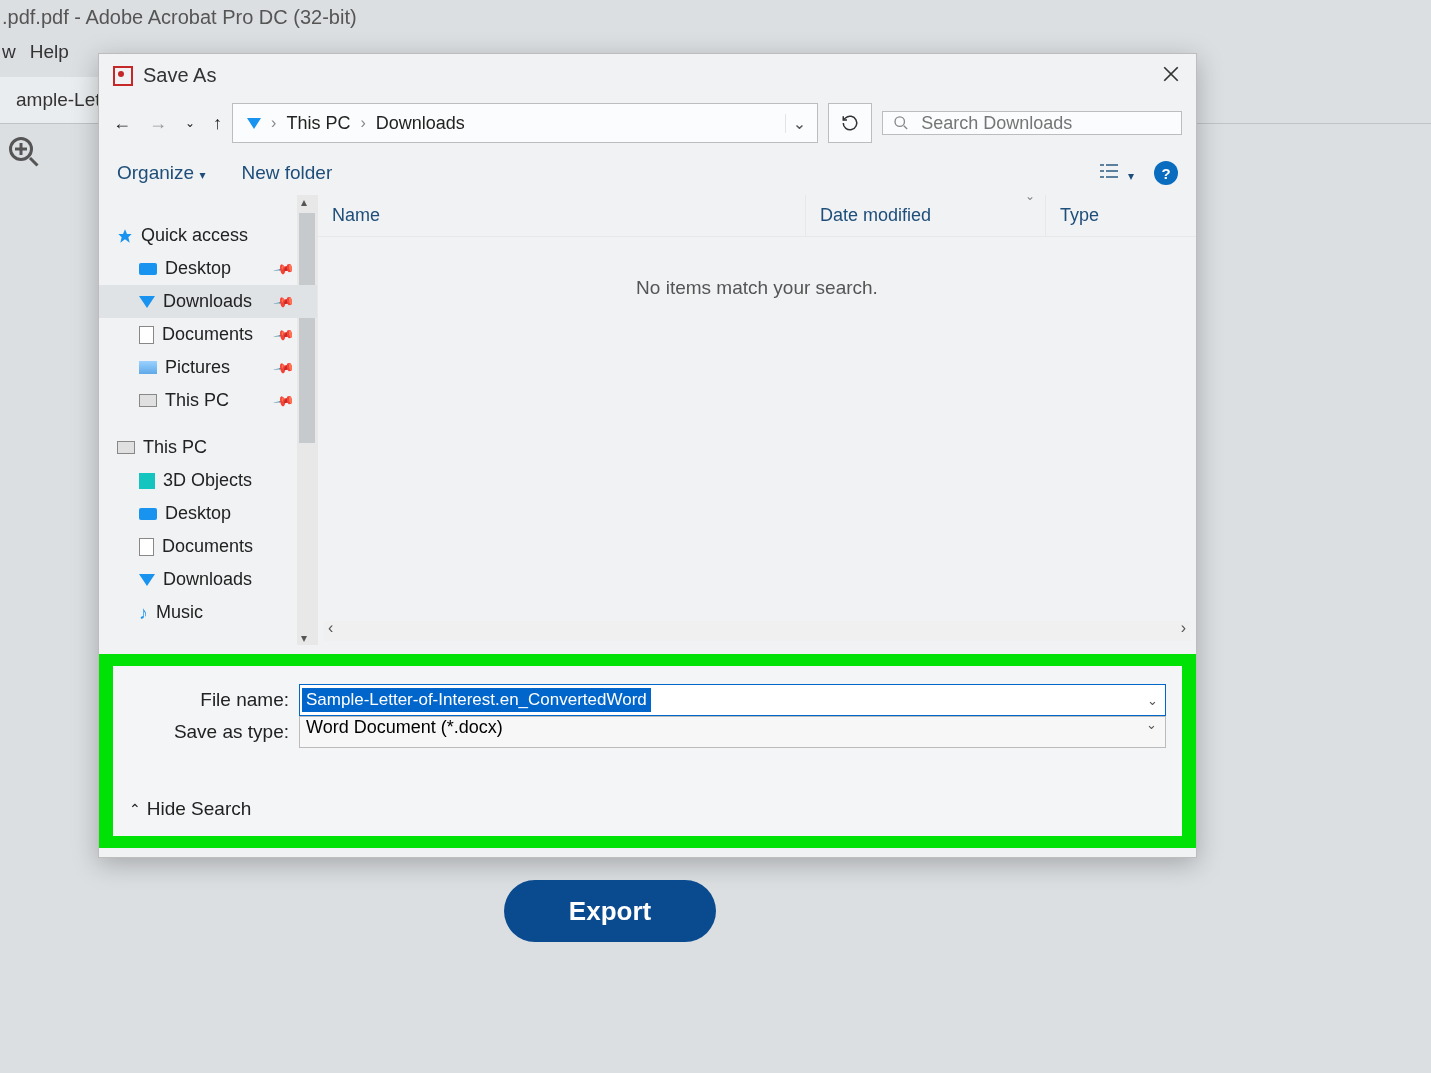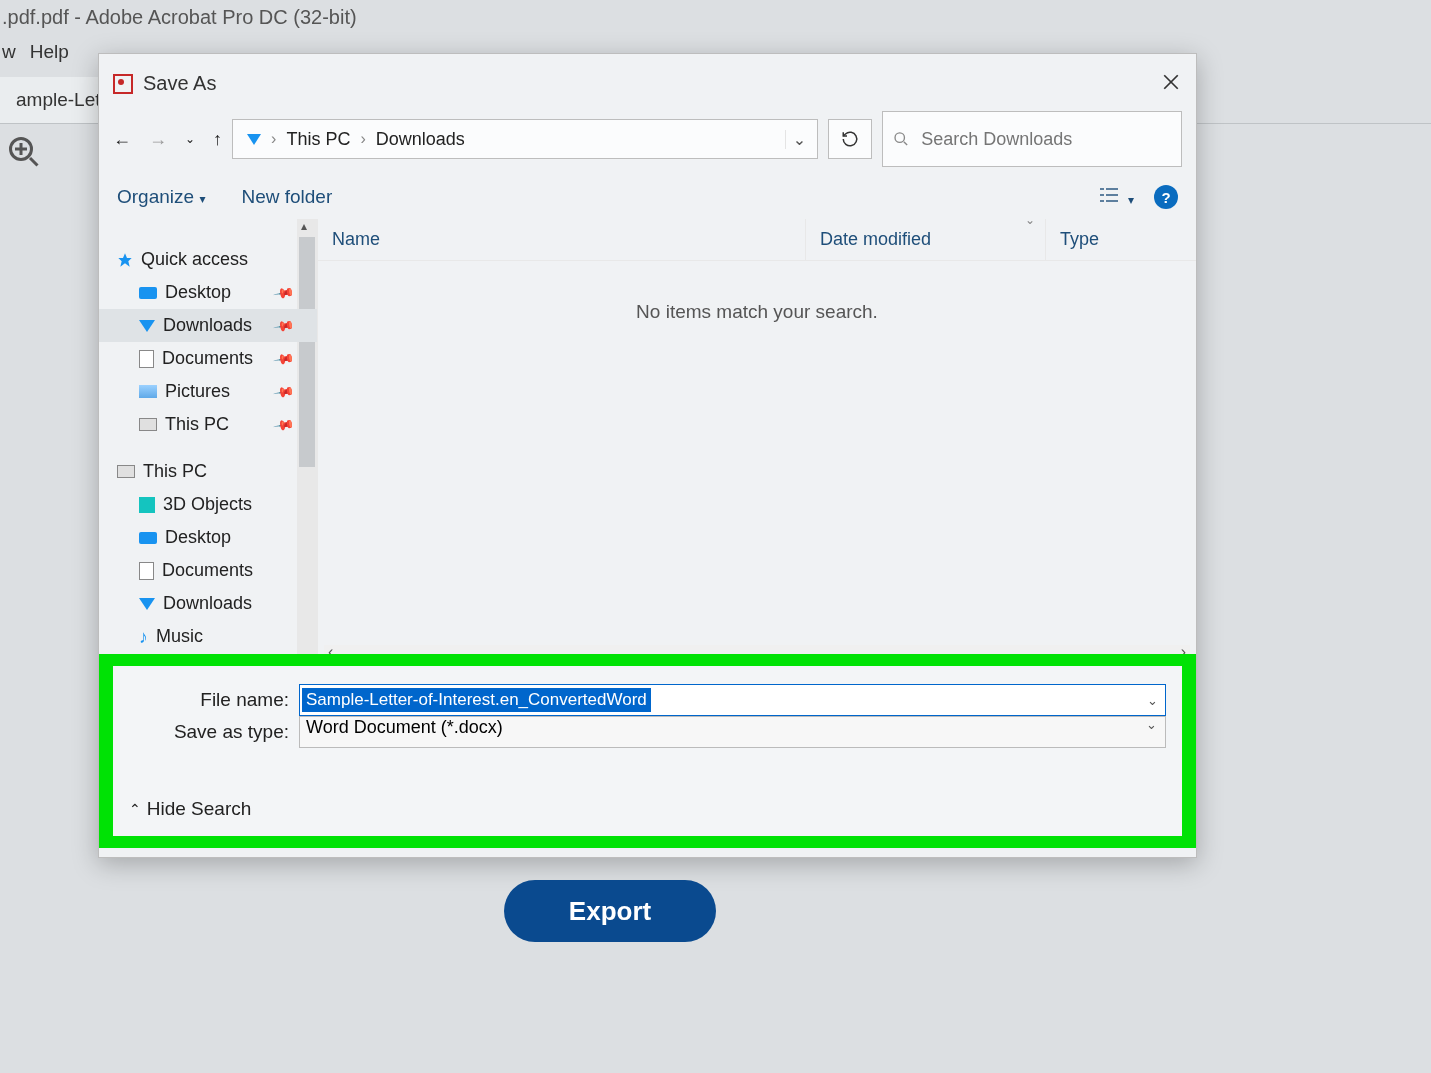--- a/index.html
+++ b/index.html
@@ -11,37 +11,37 @@
 .doc-tab { padding: 12px 16px; font-size: 19px; color: #333; border-right: 1px solid #bfc3c6; background: #eaedef; }
 
 .mag-wrap { padding: 10px 6px; }
 .mag-icon svg { width: 36px; height: 36px; }
 
 
 .dialog {
   position: absolute; left: 98px; top: 53px; width: 1099px; height: 805px;
   background: #f0f2f4; border: 1px solid #bdbdbd; box-shadow: 0 6px 24px rgba(0,0,0,0.25);
 }
-.dlg-title { display: flex; align-items: center; justify-content: space-between; padding: 18px 16px 8px 14px; }
+.dlg-title { display: flex; align-items: center; justify-content: space-between; padding: 10px 16px 8px 14px; }
 .dlg-title-left { display: flex; align-items: center; gap: 10px; }
 .dlg-title-text { font-size: 20px; color: #333; }
 .pdf-glyph { display:inline-block; width:20px; height:20px; border:2px solid #c62828; position:relative; }
 .pdf-glyph::after { content:""; position:absolute; top:3px; left:3px; width:6px; height:6px; background:#c62828; border-radius:50%; }
 .close-x svg { width: 18px; height: 18px; }
 
 .nav-row { display: flex; align-items: center; gap: 10px; padding: 8px 14px 12px 14px; }
 .nav-btns { display: flex; align-items: center; gap: 18px; }
 .nav-btns span { color: #222; font-size: 18px; }
 .nav-btns .disabled { color: #999; }
 .addr-bar { flex: 1; display:flex; align-items:center; border:1px solid #bdbdbd; background:#fbfcfd; height:40px; padding: 0 4px; }
 .addr-bar .seg { padding: 0 10px; font-size: 18px; color: #222; display:flex; align-items:center; gap:6px;}
 .addr-bar .chev { color:#888; }
 .addr-drop { width:28px; text-align:center; color:#555; border-left:1px solid #e4e4e4;}
 .refresh { width:44px; height:40px; border:1px solid #bdbdbd; background:#fbfcfd; display:flex; align-items:center; justify-content:center;}
-.search-box { width:300px; height:56px; border:1px solid #bdbdbd; background:#fbfcfd; display:flex; align-items:center; padding:0 10px; gap:12px;}
+.search-box { width:300px; height:24px; border:1px solid #bdbdbd; background:#fbfcfd; display:flex; align-items:center; padding:0 10px; gap:12px;}
 .search-box input { border:none; background:transparent; font-size:18px; color:#666; width:100%; outline:none; }
 
 .toolbar-row { display:flex; align-items:center; justify-content:space-between; padding: 6px 18px 10px 18px; gap: 11px; }
 .tb-left { display:flex; gap:36px; }
 .tb-left span { font-size:19px; color:#1e4e79; }
 .tb-right { display:flex; align-items:center; gap:20px; }
 .help-dot { width:24px; height:24px; border-radius:50%; background:#0a6cbf; color:#fff; font-size:15px; display:flex; align-items:center; justify-content:center; font-weight:bold;}
 
 .body-row { display:flex; height: 450px; }
 .tree { width:218px; position:relative; padding-top:24px; }

